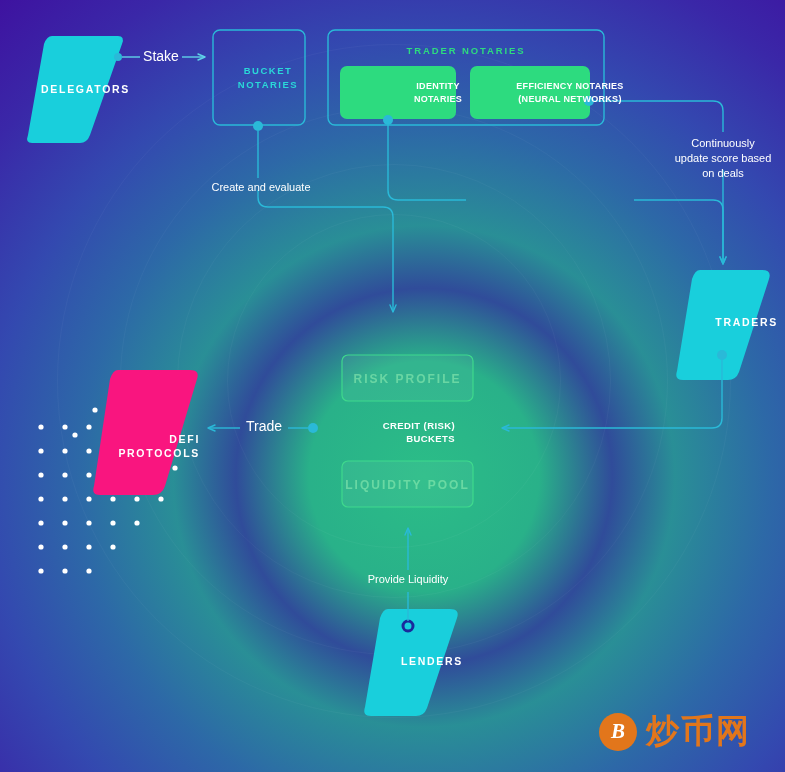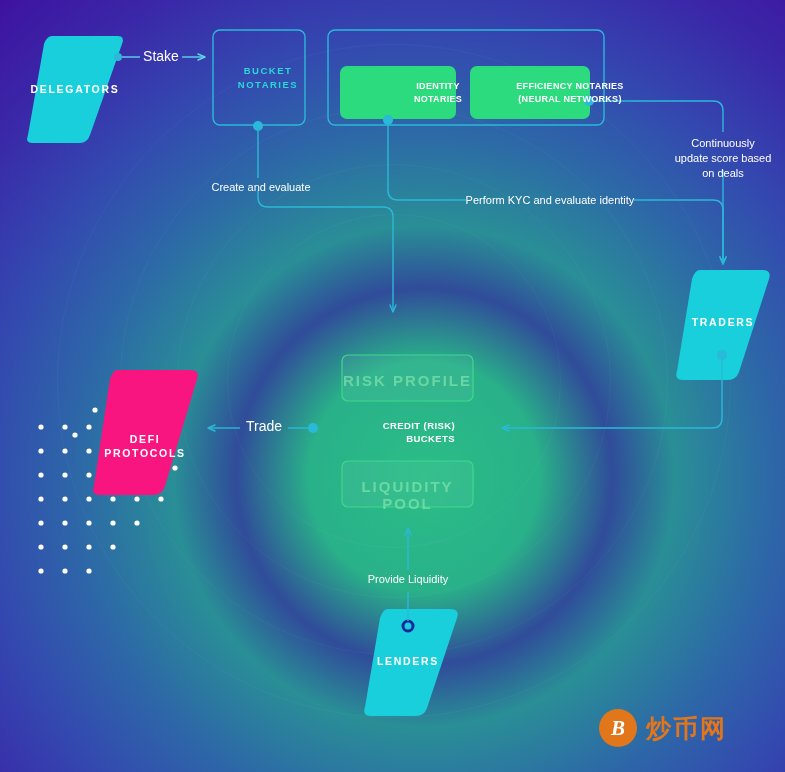--- a/index.html
+++ b/index.html
@@ -17,42 +17,42 @@
         rgba(43,113,168,0.92) 33%,
         rgba(50,80,178,0.90) 42%,
         rgba(57,45,170,0.85) 52%,
         rgba(62,18,160,0.80) 62%,
         rgba(64,7,155,0.55) 73%,
         rgba(64,7,155,0.15) 85%,
         rgba(64,7,155,0) 100%);}
   .ring{position:absolute;border-radius:50%;border:1px solid rgba(255,255,255,0.035);}
   svg.layer{position:absolute;left:0;top:0;width:785px;height:772px;overflow:visible;}
 
-  .node-label{position:absolute;pointer-events:none;text-align:center;
+  .node-label{position:absolute;pointer-events:none;text-align:right;
      color:#ffffff;font-weight:bold;}
   .para-label{font-size:10.5px;letter-spacing:1.7px;line-height:14px;}
   .cyan-box-label{color:#2ad8d8;font-size:9.5px;letter-spacing:1.5px;
      font-weight:bold;line-height:14px;text-align:center;padding-left:9px;}
   .green-box-label{color:#ffffff;font-size:9px;letter-spacing:.3px;
      font-weight:bold;line-height:13px;text-align:center;margin-left:40px;}
   .group-title{color:#2ddb7f;font-size:9.5px;letter-spacing:1.9px;
      font-weight:bold;text-align:center;}
-  .ghost-label{font-size:15px;letter-spacing:2px;font-weight:bold;
+  .ghost-label{font-size:12px;letter-spacing:2px;font-weight:bold;
      color:rgba(150,240,180,0.55);text-align:center;}
   .center-label{color:#ffffff;font-size:9.5px;letter-spacing:.4px;
      font-weight:bold;line-height:13px;text-align:center;}
   .edge-label{position:absolute;color:#ffffff;font-size:11px;
      line-height:15px;text-align:center;pointer-events:none;}
   .edge-label.big{font-size:14px;}
   .wm{position:absolute;display:flex;align-items:center;gap:9px;}
   .wm-coin{width:38px;height:38px;border-radius:50%;background:#e2761b;
      display:flex;align-items:center;justify-content:center;
      color:#fff;font-weight:bold;font-size:21px;font-style:italic;
      font-family:"Liberation Serif",serif;}
-  .wm-text{color:#e2761b;font-size:25px;font-weight:bold;
+  .wm-text{color:#e2761b;font-size:33px;font-weight:bold;
      letter-spacing:2px;font-family:"DejaVu Sans",sans-serif;text-align:center;}
 </style>
 </head>
 <body>
 
 <div id="stage">
 
   <div class="glow" id="g0"></div>
   <div class="ring" style="left:227px;top:214px;width:332px;height:332px;"></div>
   <div class="ring" style="left:177px;top:164px;width:432px;height:432px;"></div>
@@ -188,20 +188,21 @@
     </g>
   </svg>
 
   <div class="node-label para-label" style="left:20px;top:82px;width:110px;">DELEGATORS</div>
 
   <div class="cyan-box-label" style="position:absolute;left:213px;top:64px;width:92px;">
     <div>BUCKET</div>
     <div>NOTARIES</div>
   </div>
 
+  <div class="group-title" style="position:absolute;left:328px;top:45px;width:276px;">TRADER NOTARIES</div>
 
   <div class="green-box-label" style="position:absolute;left:340px;top:80px;width:116px;">
     <div>IDENTITY</div>
     <div>NOTARIES</div>
   </div>
 
   <div class="green-box-label" style="position:absolute;left:470px;top:80px;width:120px;">
     <div>EFFICIENCY NOTARIES</div>
     <div>(NEURAL NETWORKS)</div>
   </div>
@@ -221,21 +222,20 @@
 
   <div class="center-label" style="position:absolute;left:324px;top:419px;width:131px;text-align:right;">
     <div>CREDIT (RISK)</div>
     <div>BUCKETS</div>
   </div>
 
   <div class="edge-label big" style="left:126px;top:49px;width:70px;">Stake</div>
 
   <div class="edge-label" style="left:186px;top:180px;width:150px;">Create and evaluate</div>
 
-  <div class="edge-label" style="left:460px;top:193px;width:180px;">Perform KYC and evaluate identity</div>
 
   <div class="edge-label" style="left:653px;top:136px;width:140px;">
     <div>Continuously</div>
     <div>update score based</div>
     <div>on deals</div>
   </div>
 
   <div class="edge-label big" style="left:232px;top:419px;width:64px;">Trade</div>
 
   <div class="edge-label" style="left:338px;top:572px;width:140px;">Provide Liquidity</div>

